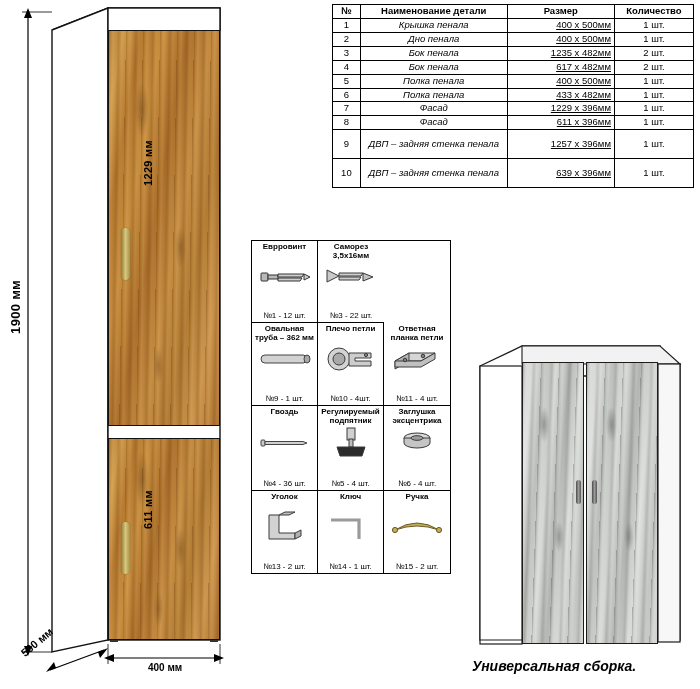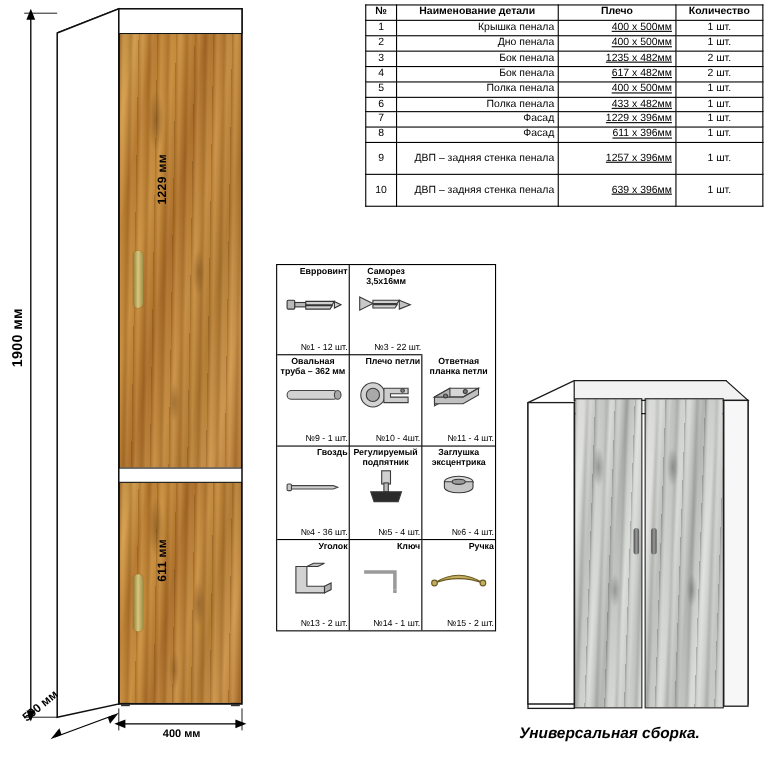--- a/index.html
+++ b/index.html
@@ -88,42 +88,42 @@
     width: 362px;
     font-size: 9.5px;
   }
   table.parts th, table.parts td {
     border: 1px solid #000;
     padding: 1px 3px;
     line-height: 1.15;
   }
   table.parts th { font-weight: bold; text-align: center; }
   td.c-num { width: 22px; text-align: center; }
-  td.c-name { width: 148px; text-align: right; }
+  td.c-name { width: 148px; text-align: center; font-style: italic; }
   td.c-size { width: 108px; text-align: right; text-decoration: underline; }
   td.c-qty  { width: 74px; text-align: center; }
 
   
   #hardware-grid {
     position: absolute;
     left: 251px; top: 240px;
     width: 200px;
     border: 1px solid #000;
     box-sizing: border-box;
   }
   .hw-row { display: flex; }
   .hw-cell {
     width: 66px;
     border-right: 1px solid #000;
     border-bottom: 1px solid #000;
     box-sizing: border-box;
     padding: 2px 1px 1px;
     display: flex;
     flex-direction: column;
-    align-items: flex-end;
+    align-items: center;
     justify-content: space-between;
     min-height: 82px;
   }
   .hw-row .hw-cell:last-child { border-right: none; }
   .hw-row:last-child .hw-cell { border-bottom: none; }
   .hw-title {
     font-size: 8px; font-weight: bold; text-align: center;
     line-height: 1.1; min-height: 18px;
   }
   .hw-art { flex: 1; display: flex; align-items: center; justify-content: center; width: 100%; }
@@ -216,21 +216,21 @@
     <div id="dim-400">400 мм</div>
     <div id="dim-500">500 мм</div>
   </div>
 
   <div id="parts-table-wrap">
     <table class="parts">
       <thead>
         <tr>
           <th>№</th>
           <th>Наименование детали</th>
-          <th>Плечо</th>
+          <th>Размер</th>
           <th>Количество</th>
         </tr>
       </thead>
       <tbody>
         <tr>
           <td class="c-num">1</td>
           <td class="c-name">Крышка пенала</td>
           <td class="c-size">400 х 500мм</td>
           <td class="c-qty">1 шт.</td>
         </tr>

